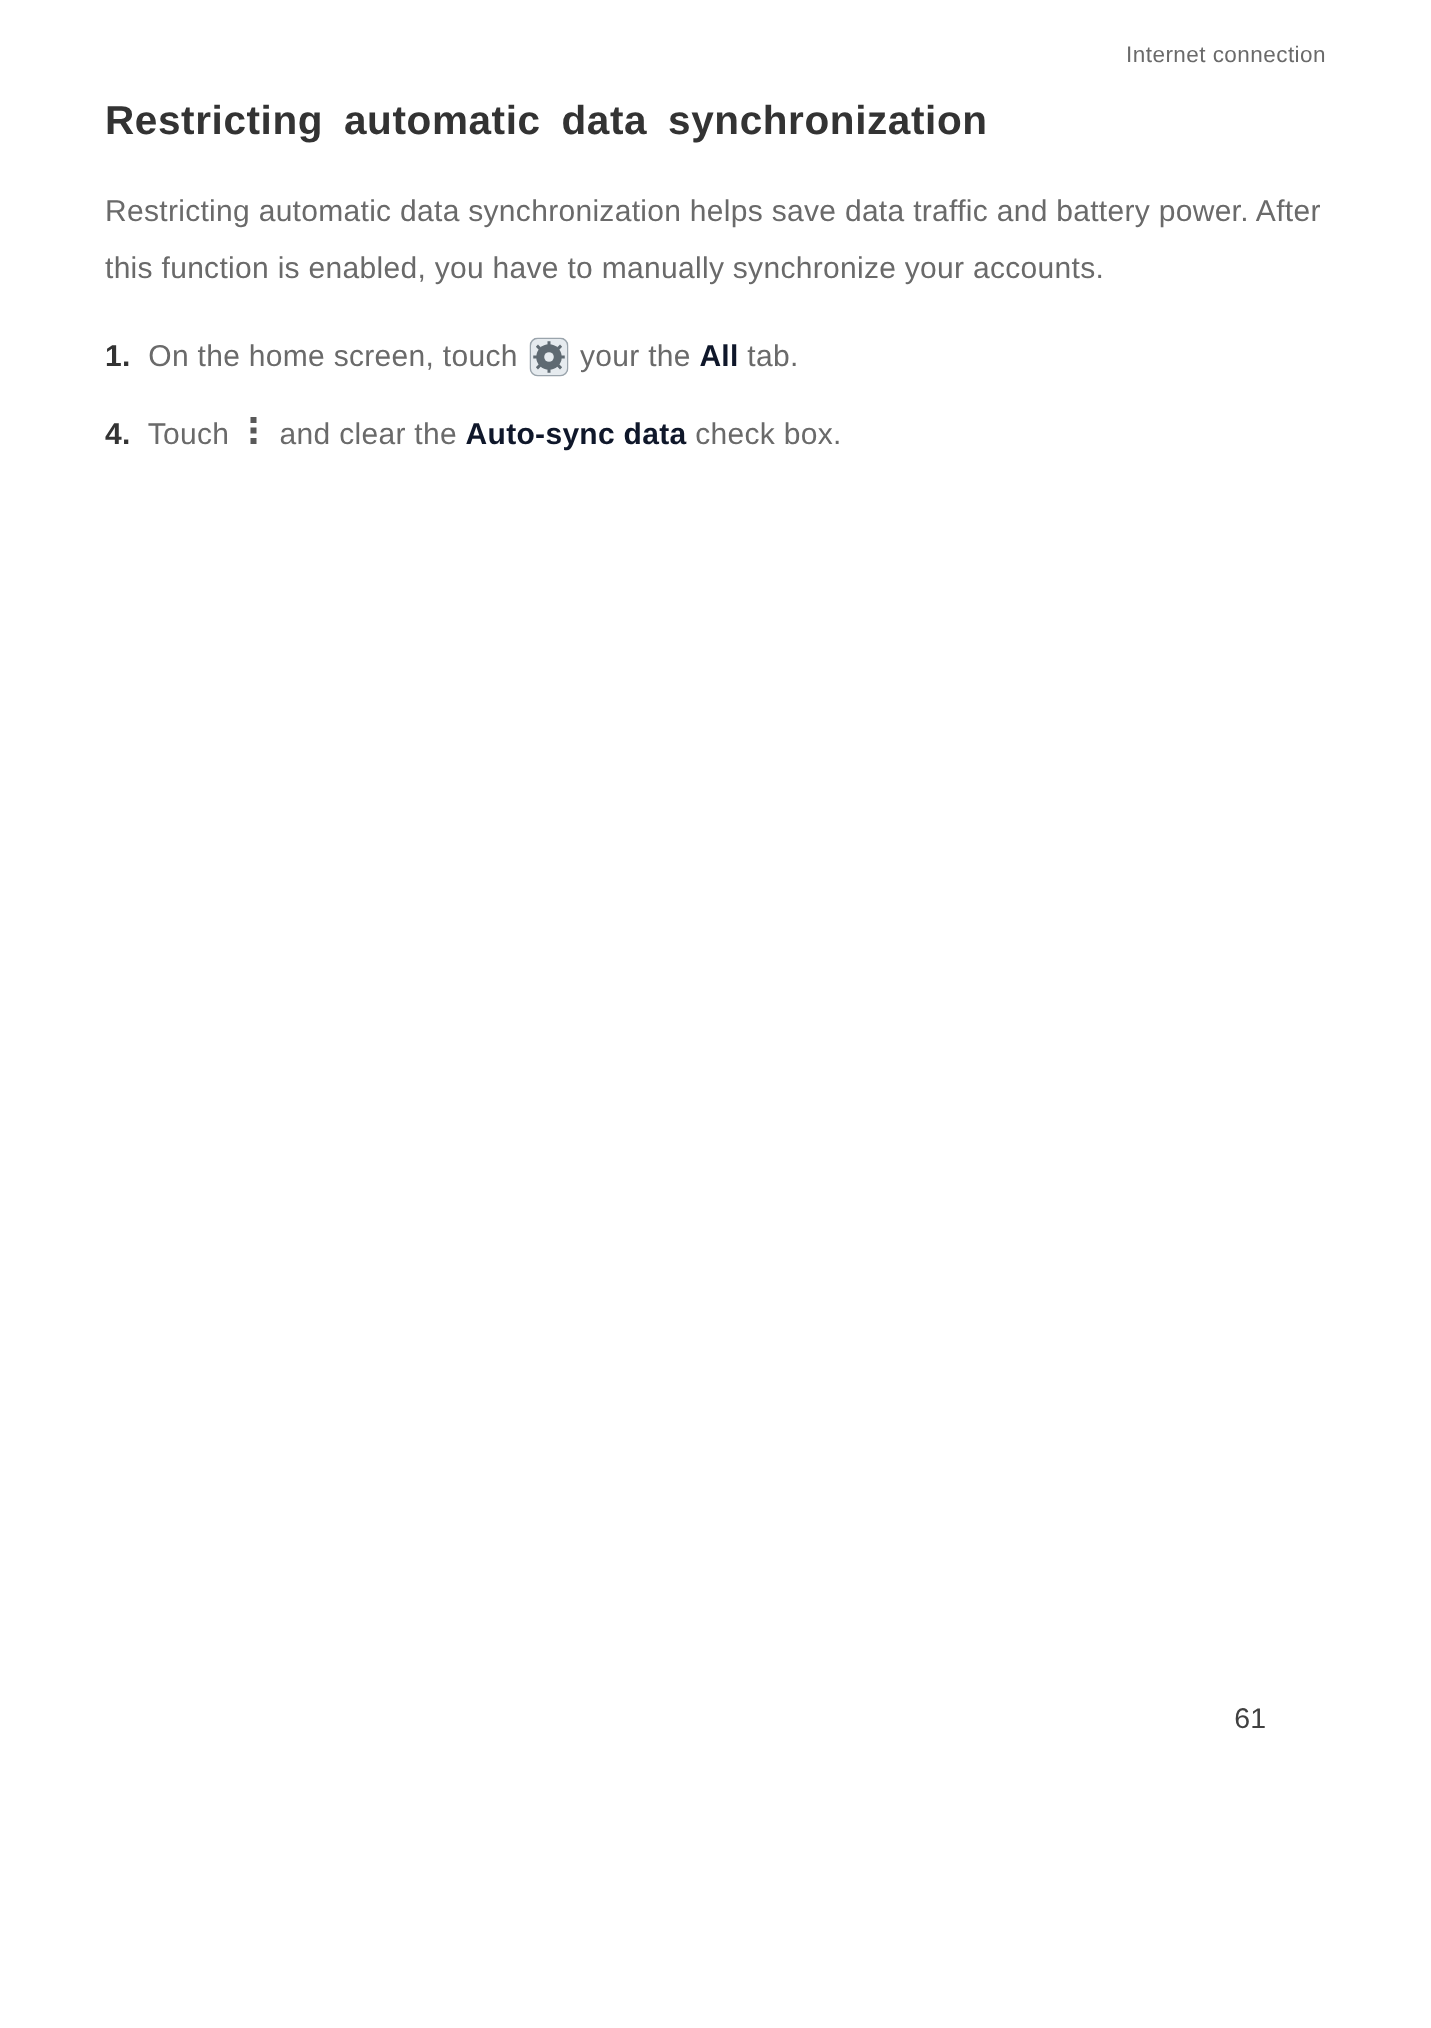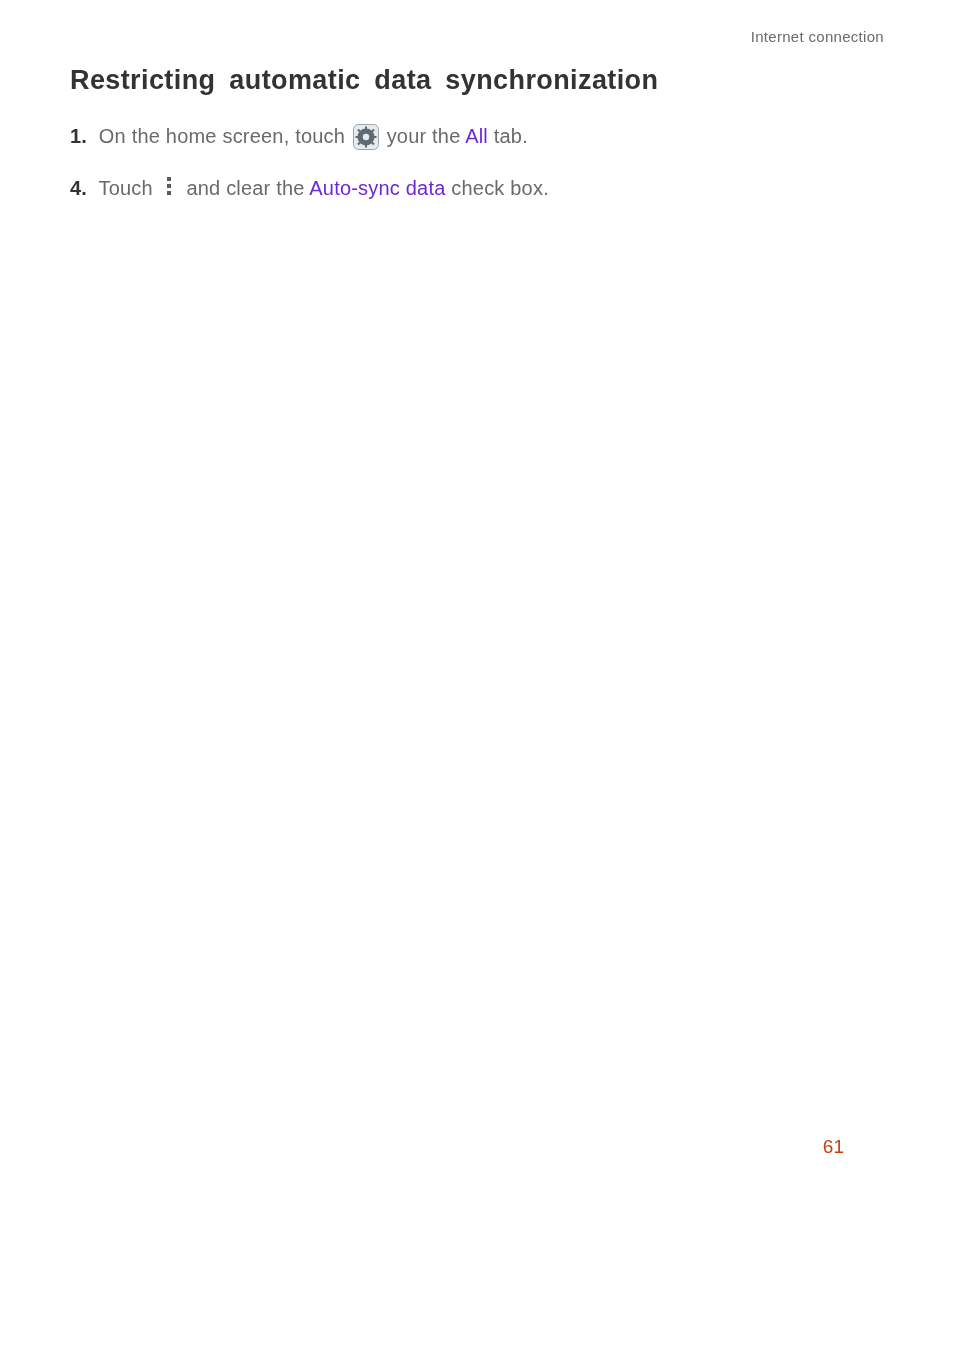--- a/index.html
+++ b/index.html
@@ -4,36 +4,37 @@
 <style>
   * { margin: 0; padding: 0; box-sizing: border-box; }
   html, body { width: 954px; height: 1352px; background: #ffffff; font-family: "Segoe UI", "Helvetica Neue", Arial, sans-serif; color: #4d4d4d; }
   .page { position: relative; width: 954px; height: 1200px; padding: 0 70px; }
   .header { text-align: right; font-size: 15px; color: #6a6a6a; letter-spacing: 0.3px; padding-top: 28px; }
   .heading { font-size: 27px; color: #333333; margin-top: 20px; letter-spacing: 0.4px; word-spacing: 6px; font-weight: 700; }
   .intro { font-size: 20px; color: #6a6a6a; line-height: 1.9; margin-top: 26px; letter-spacing: 0.2px; }
   .steps { margin-top: 24px; }
   .step { font-size: 20px; color: #6a6a6a; line-height: 1.6; margin-bottom: 20px; letter-spacing: 0.2px; }
   .step .num { font-weight: 700; color: #333333; margin-right: 6px; }
-  .bold { font-weight: 400; color: #6d28d9; }
+  .bold { font-weight: 700; color: #0f172a; }
   .icon-settings { display: inline-block; width: 26px; height: 26px; vertical-align: -7px; margin: 0 2px; }
   .icon-settings svg { width: 26px; height: 26px; display: block; }
   .icon-more { display: inline-block; width: 12px; vertical-align: -3px; margin: 0 6px 0 4px; }
   .icon-more .dot { display:block; width:4px; height:4px; background:#595959; margin:0 auto 3px auto; }
-  .page-num { position: absolute; bottom: 42px; right: 110px; font-size: 19px; color: #c2410c; }
+  .page-num { position: absolute; bottom: 42px; right: 110px; font-size: 19px; color: #404040; }
 </style>
 </head>
 <body>
 
 <div class="page">
 
   <div class="header">Internet connection</div>
 
   <h2 class="heading">Restricting automatic data synchronization</h2>
 
+  <p class="intro">Restricting automatic data synchronization helps save data traffic and battery power. After this function is enabled, you have to manually synchronize your accounts.</p>
 
   <div class="steps">
 
     <p class="step">
       <span class="num">1.</span>
       <span>On the home screen, touch </span>
       <span class="icon-settings">
         <svg viewBox="0 0 26 26">
           <rect x="0.5" y="0.5" width="25" height="25" rx="5" ry="5" fill="#e6ebef" stroke="#9aa4ac" stroke-width="1"></rect>
           <circle cx="13" cy="13" r="8.5" fill="#5f6a72"></circle>

